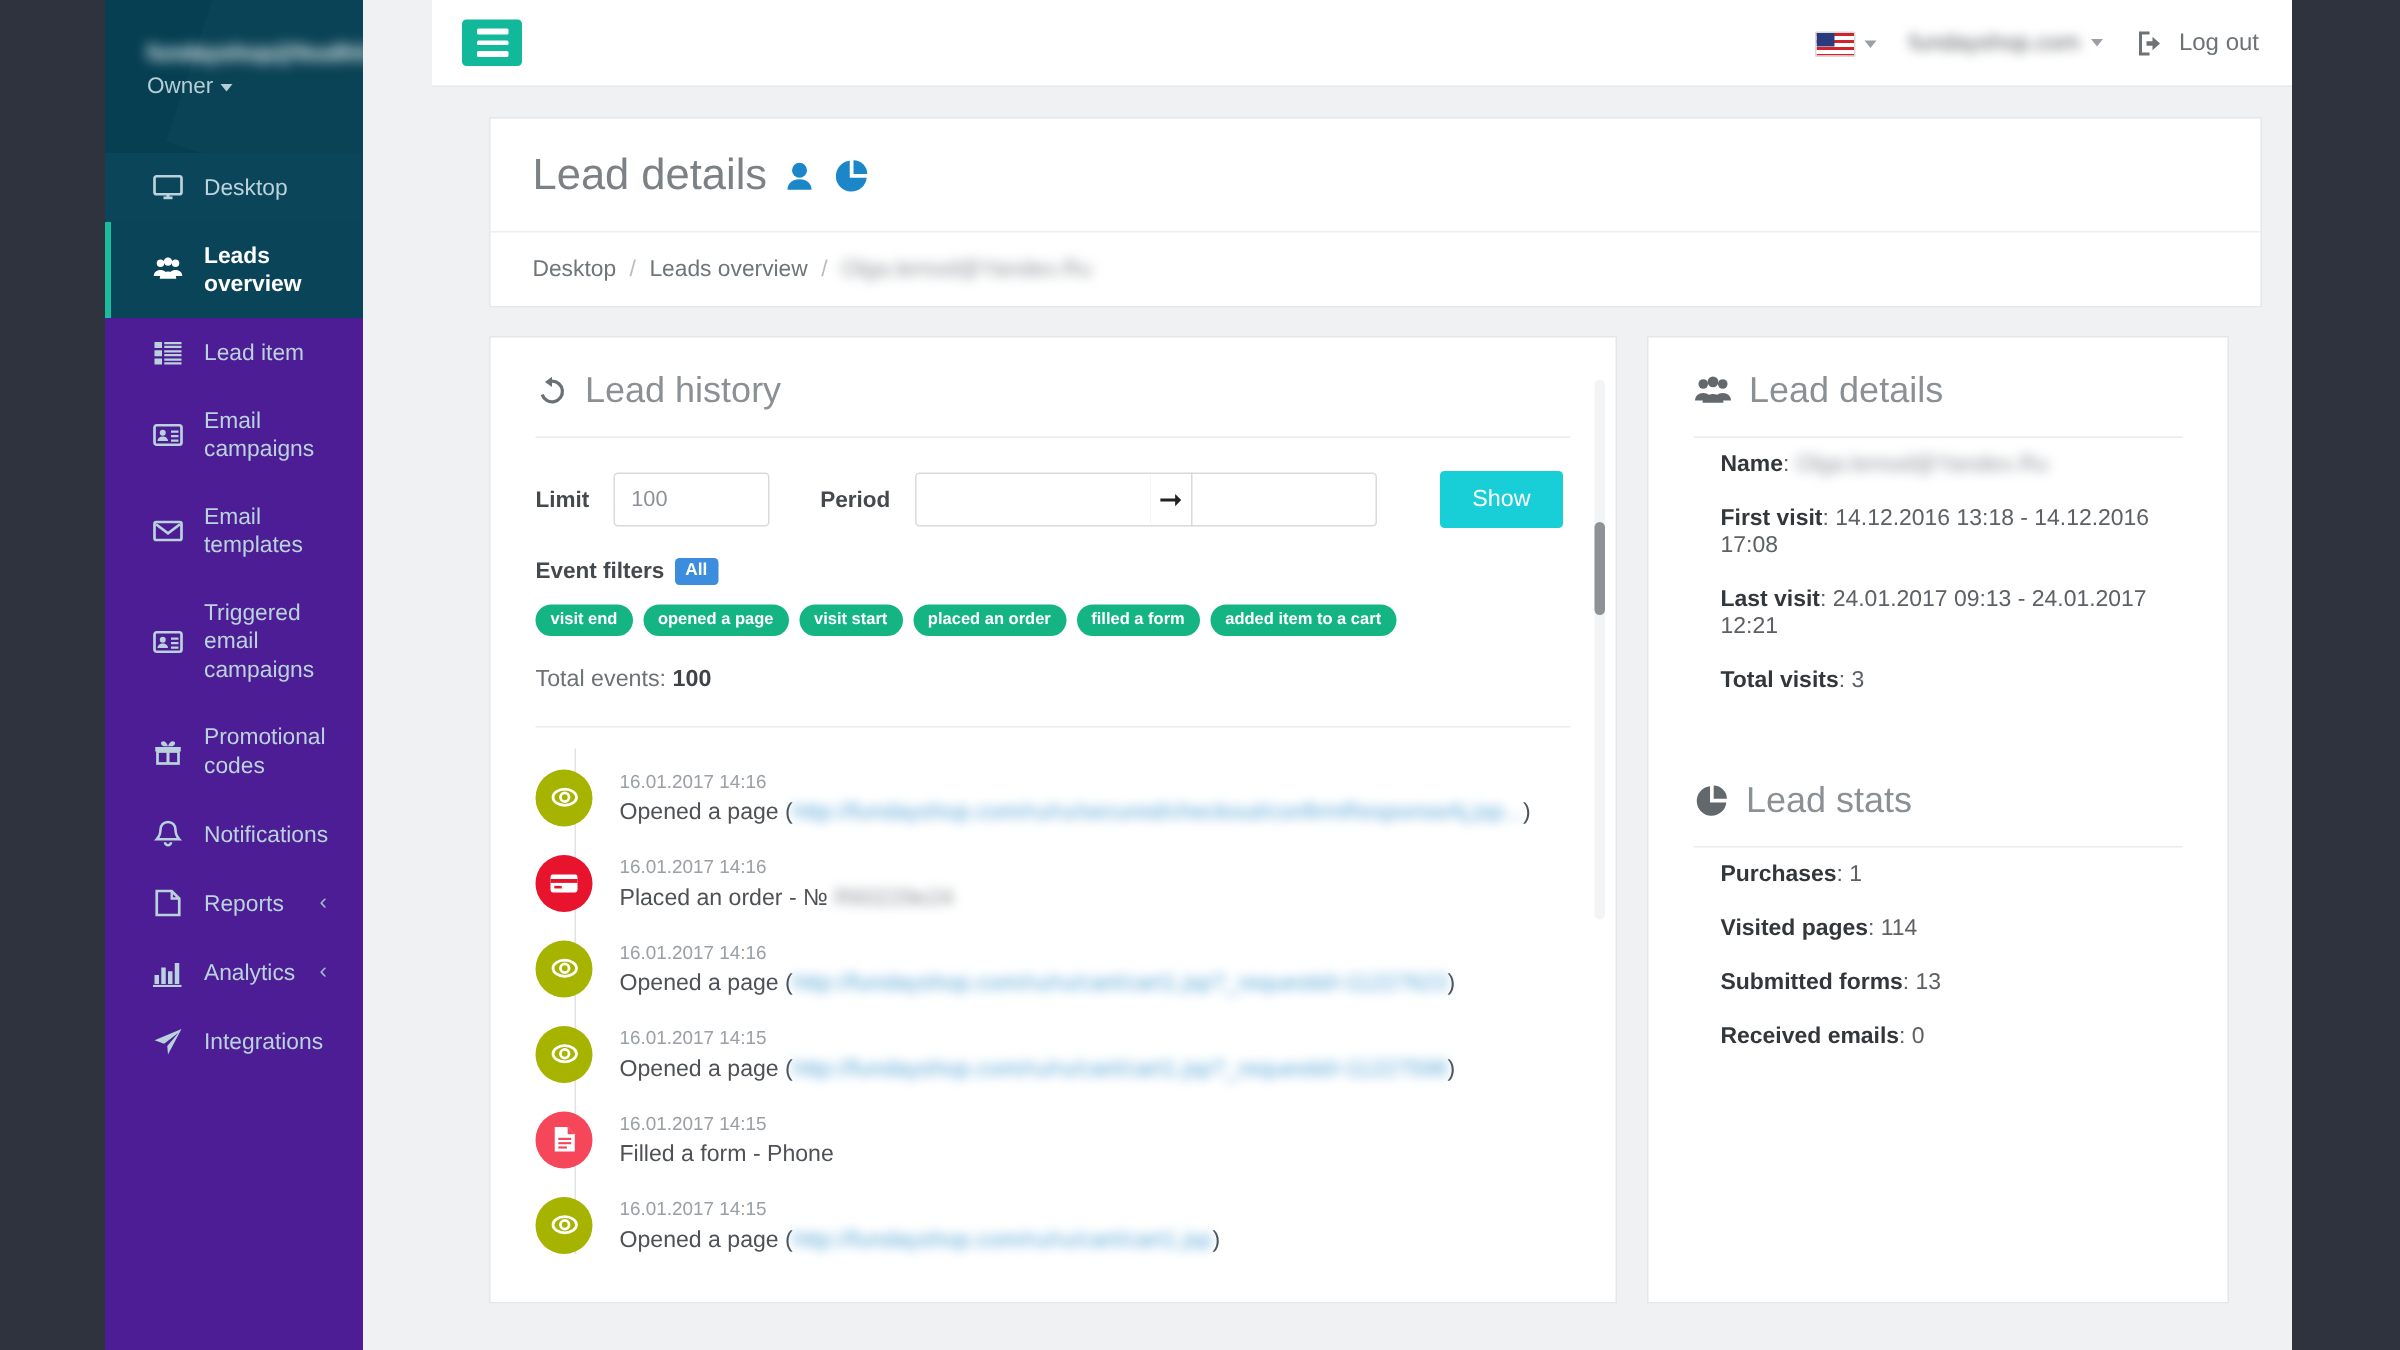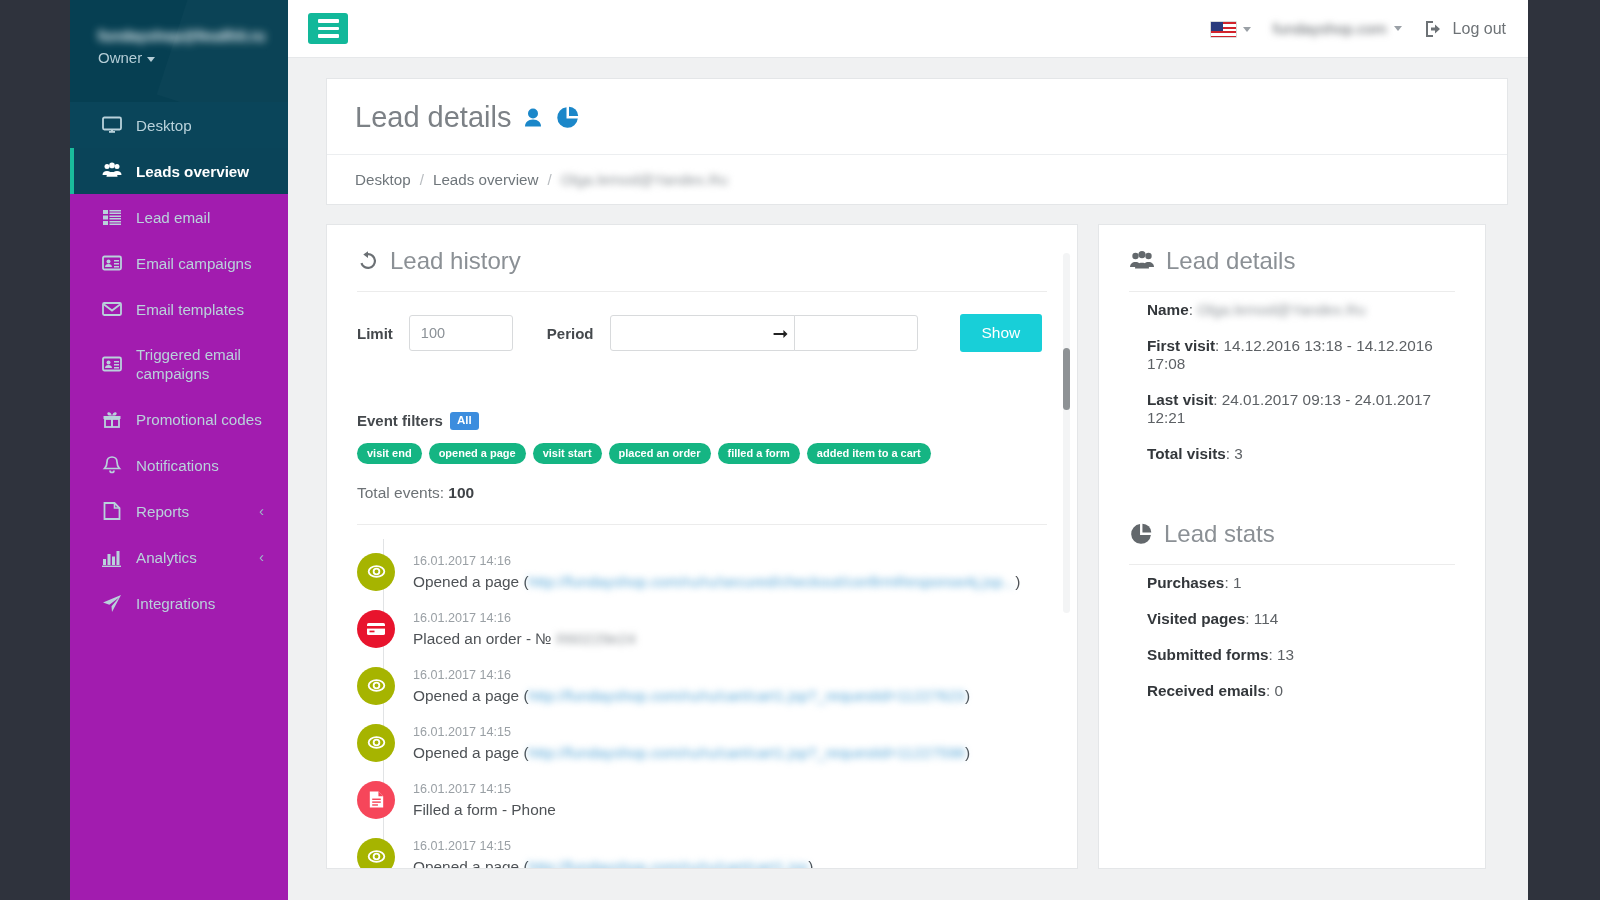--- a/index.html
+++ b/index.html
@@ -12,22 +12,22 @@
   .screen { position: relative; width: 1600px; height: 900px; background: #2f333d; }
 
   
   .app {
     position: absolute; left: 70px; top: 0; width: 1458px; height: 900px;
     background: #f0f1f2; overflow: hidden;
   }
 
   
   .sidebar {
-    position: absolute; left: 0; top: 0; width: 218px; height: 900px;
-    background: #a21caf;
+    position: absolute; left: 0; top: 0; width: 172px; height: 900px;
+    background: #4c1d95;
   }
   .sidebar-user {
     height: 102px; background: #063f52; padding: 28px 0 0 28px;
     position: relative; overflow: hidden;
   }
   .sidebar-user::after{
     content:""; position:absolute; right:-30px; top:-40px;
     width:140px; height:160px; background:rgba(255,255,255,.022);
     transform: rotate(18deg);
   }
@@ -139,21 +139,21 @@
     border-bottom:1px solid #d8dadc; background:#fff; font-size:19px; color:#222;
   }
   .inp-period2 { width:124px; border-radius:0 3px 3px 0; position:relative; left:-2px; }
   .btn-show {
     height:38px; padding:0 22px; background:#18cfd8; border:none; color:#fff;
     font-size:15.5px; border-radius:3px; cursor:pointer;
     font-family:"Liberation Sans", sans-serif; margin-left:24px;
   }
 
   .evt-filters { padding: 20px 30px 0; }
-  .evt-filters-line { display:flex; align-items:center; gap:7px;margin-top:40px; }
+  .evt-filters-line { display:flex; align-items:center; gap:7px; }
   .evt-filters-title { font-size:15px; color:#45494d; font-weight:700; }
   .badge-all {
     background:#3c8dde; color:#fff; font-size:11.5px; font-weight:700;
     padding:3px 7px; border-radius:3px; line-height:1;
   }
   .chips { display:flex; gap:7px; margin-top:13px; flex-wrap:wrap; }
   .chip {
     background:#15b583; color:#fff; font-size:11px; font-weight:700;
     padding:4.5px 10px; border-radius:11px; cursor:pointer; line-height:1.1;
   }
@@ -242,21 +242,21 @@
                 <rect x="7.5" y="3" width="11.5" height="1.5" fill="#b9d2db"></rect>
                 <rect x="7.5" y="5.5" width="11.5" height="1.5" fill="#b9d2db"></rect>
                 <rect x="1" y="8.5" width="5" height="4" fill="#b9d2db"></rect>
                 <rect x="7.5" y="8.5" width="11.5" height="1.5" fill="#b9d2db"></rect>
                 <rect x="7.5" y="11" width="11.5" height="1.5" fill="#b9d2db"></rect>
                 <rect x="1" y="14" width="5" height="4" fill="#b9d2db"></rect>
                 <rect x="7.5" y="14" width="11.5" height="1.5" fill="#b9d2db"></rect>
                 <rect x="7.5" y="16.5" width="11.5" height="1.5" fill="#b9d2db"></rect>
               </svg>
             </span>
-            <span class="label">Lead email</span>
+            <span class="label">Lead item</span>
           </div>
           <div class="nav-item">
             <span class="ico">
               <svg width="20" height="20" viewBox="0 0 20 20">
                 <rect x="1" y="3.5" width="18" height="13" rx="1.5" fill="none" stroke="#b9d2db" stroke-width="1.8"></rect>
                 <circle cx="6.5" cy="8.5" r="2" fill="#b9d2db"></circle>
                 <path d="M3 14c0-1.8 1.6-3 3.5-3S10 12.2 10 14z" fill="#b9d2db"></path>
                 <rect x="12" y="7" width="5" height="1.5" fill="#b9d2db"></rect>
                 <rect x="12" y="10" width="5" height="1.5" fill="#b9d2db"></rect>
                 <rect x="12" y="13" width="5" height="1.5" fill="#b9d2db"></rect>

